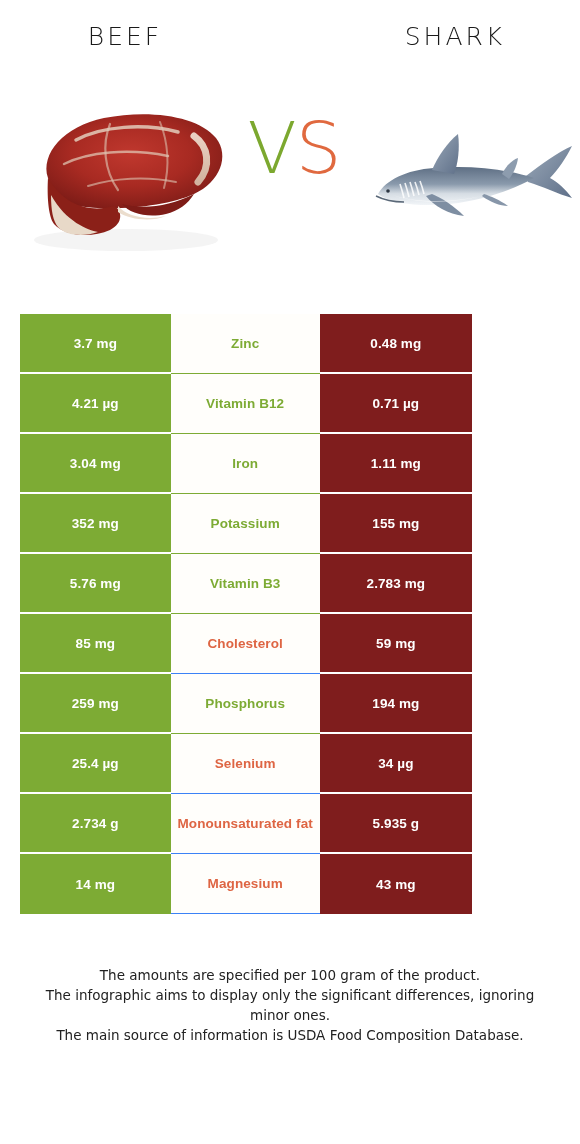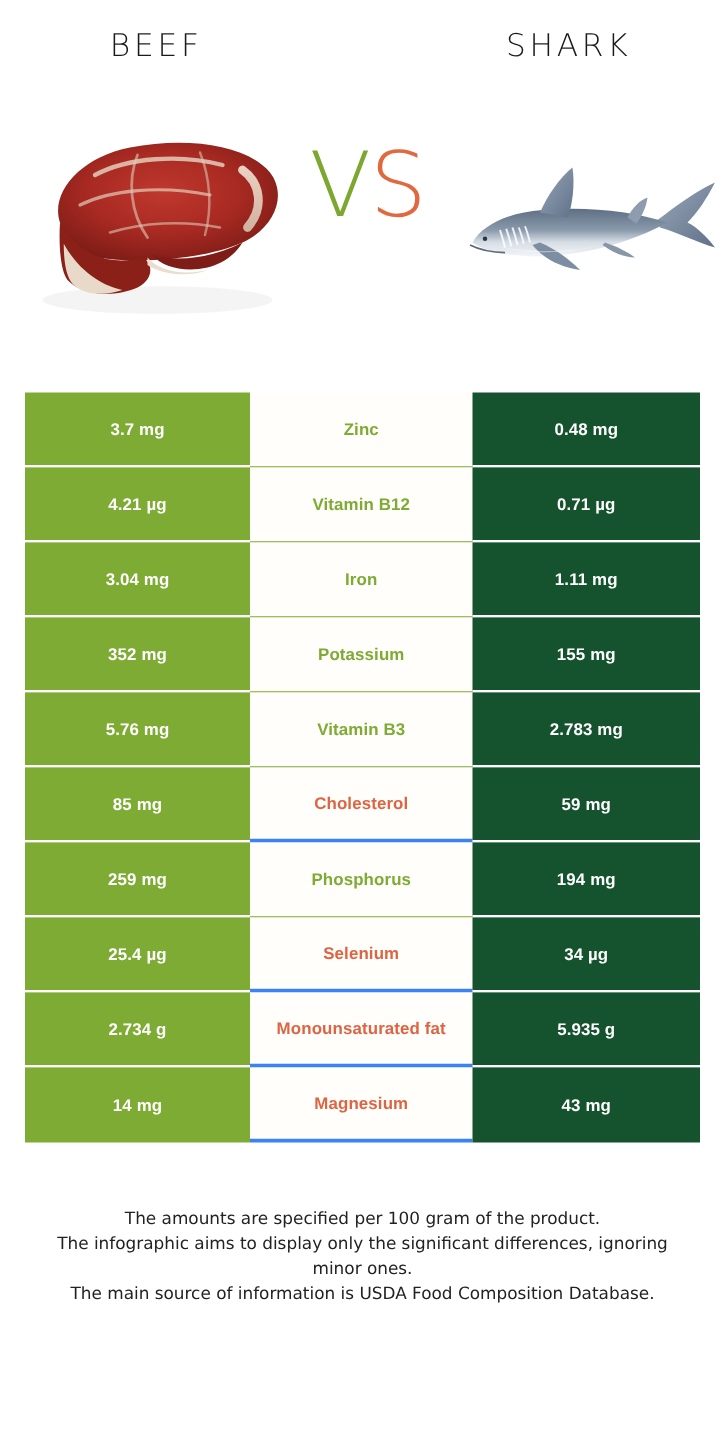--- a/index.html
+++ b/index.html
@@ -75,21 +75,21 @@
   
   .table {
     position: absolute;
     top: 314px;
     left: 20px;
     width: 540px;
   }
   .row {
     display: flex;
     height: 60px;
-    width: 540px;
+    width: 452px;
   }
   .cell {
     display: flex;
     align-items: center;
     justify-content: center;
     box-sizing: border-box;
     font-size: 13.5px;
     font-weight: 600;
     letter-spacing: 0.1px;
   }
@@ -98,25 +98,25 @@
     background: #7DAB34;
     color: #ffffff;
     border-bottom: 2px solid #ffffff;
   }
   .cell-mid {
     width: 178px;
     background: #fffefb;
     border-bottom: 1px solid #7DAB34;
   }
   .cell-mid.loser-orange {
-    border-bottom: 3px solid #3b82f6;
+    border-bottom: 1px solid #3b82f6;
   }
   .cell-right {
     width: 182px;
-    background: #14532d;
+    background: #7f1d1d;
     color: #ffffff;
     border-bottom: 2px solid #ffffff;
   }
   .row:last-child .cell-left,
   .row:last-child .cell-right {
     border-bottom: none;
   }
   .nut-name { font-size: 13.5px; font-weight: 700; }
   .nut-name.green  { color: #7DAB34; }
   .nut-name.orange { color: #DE6543; }

